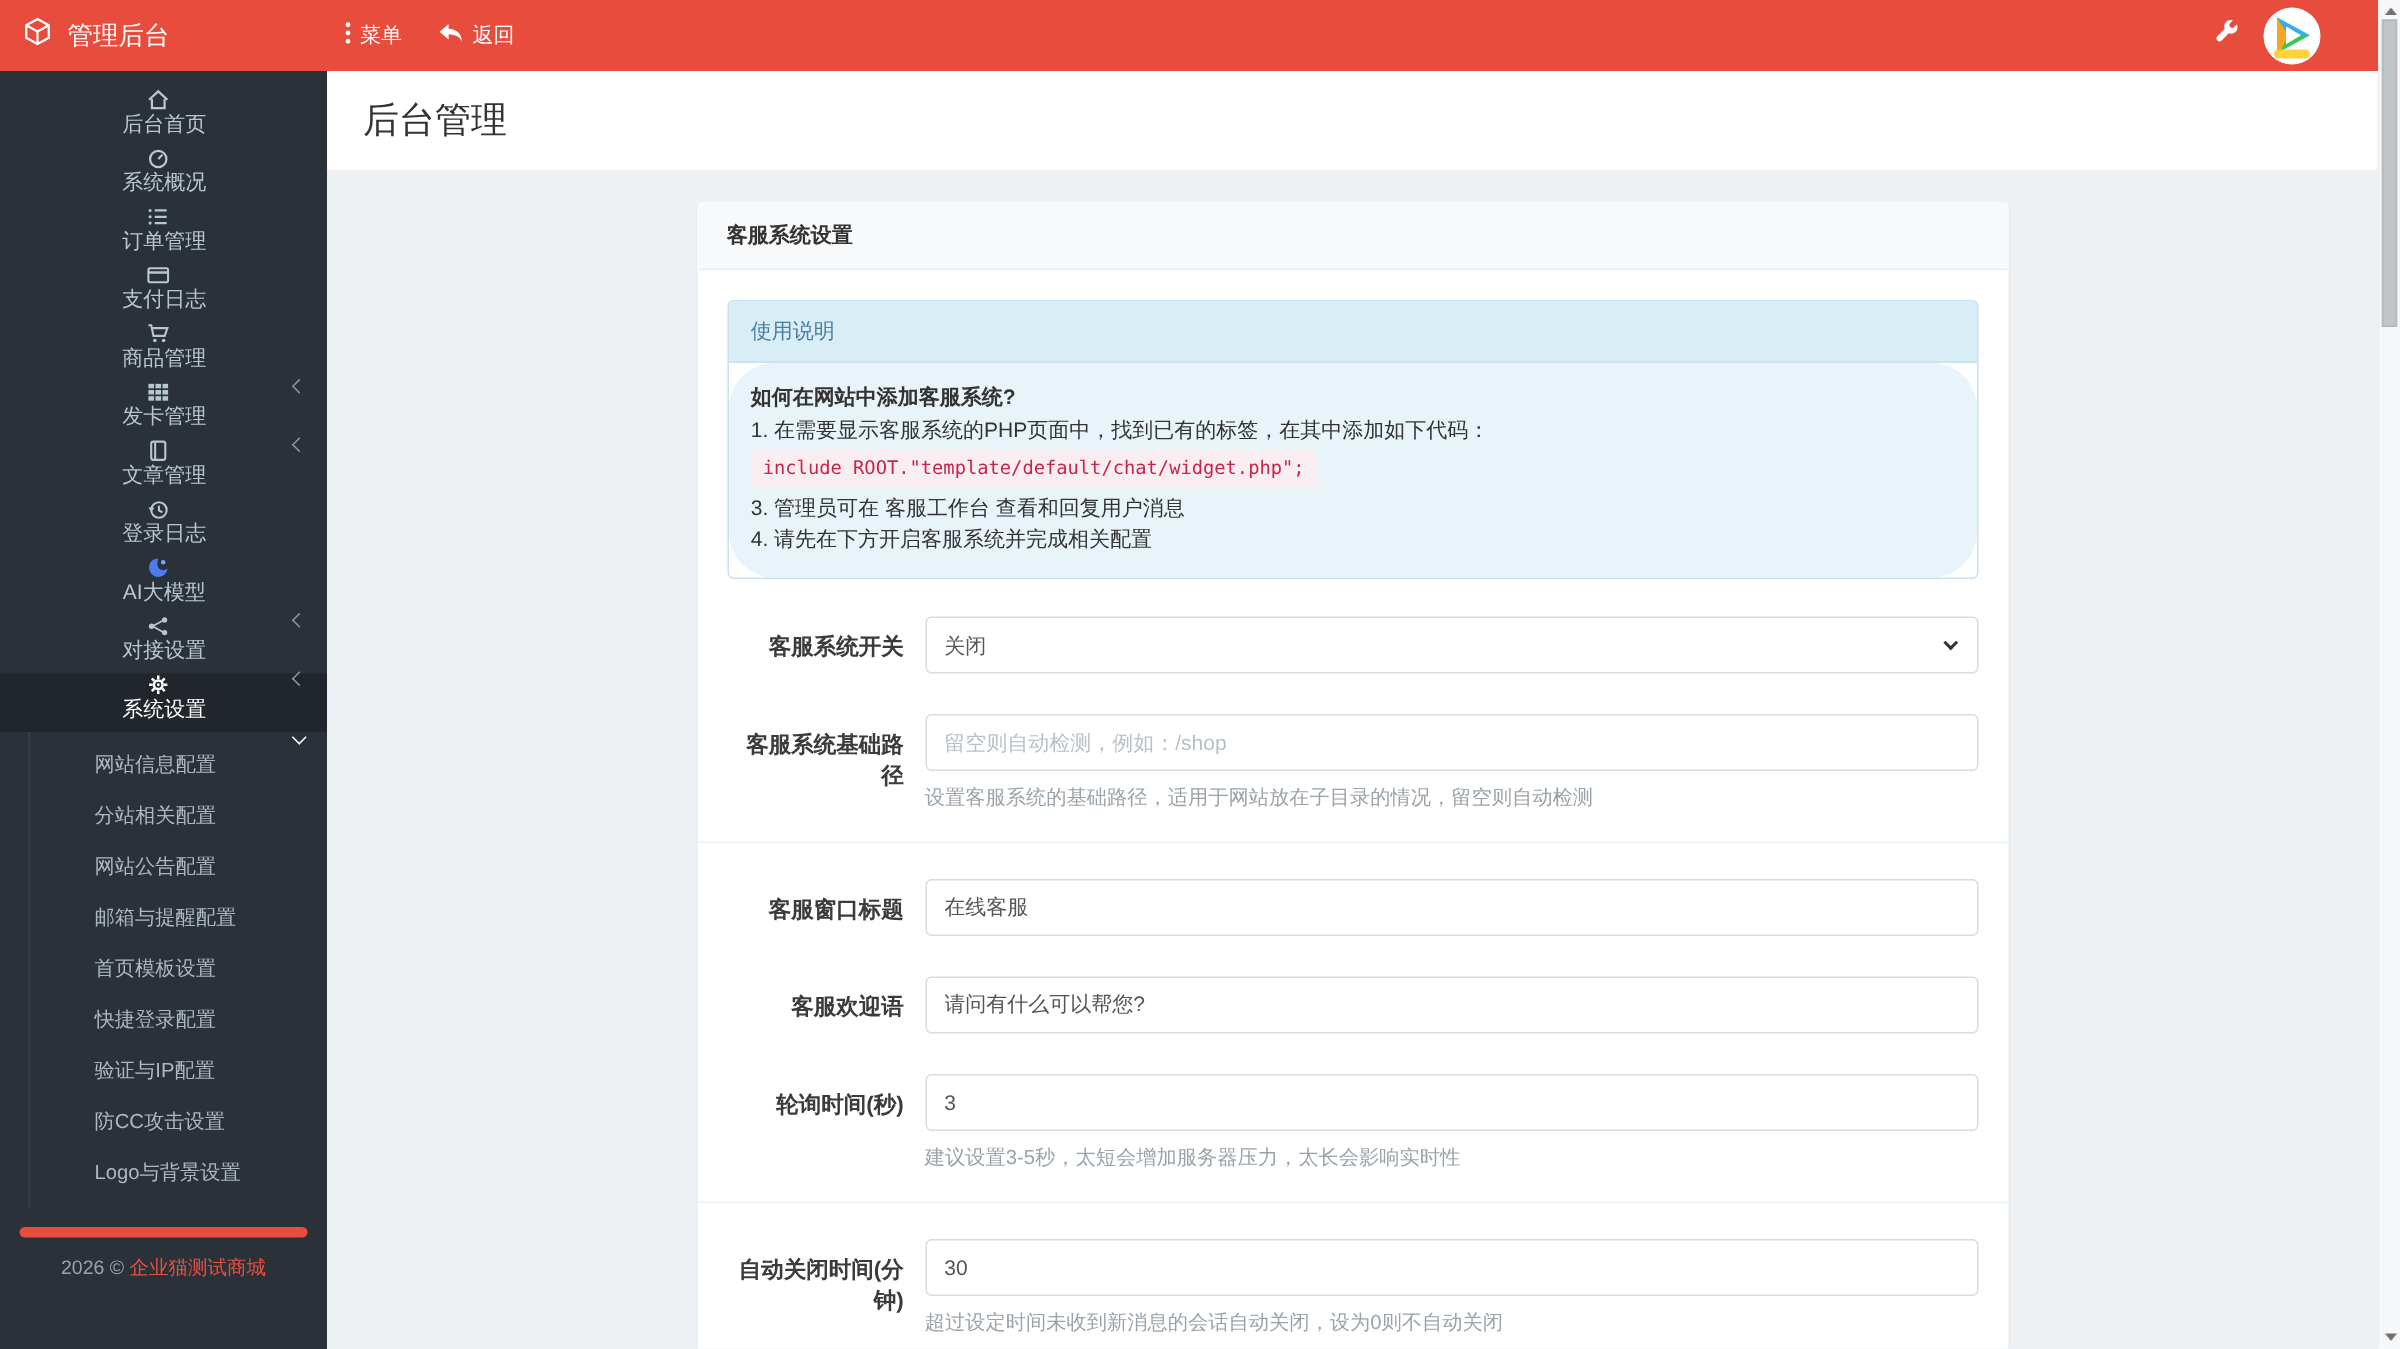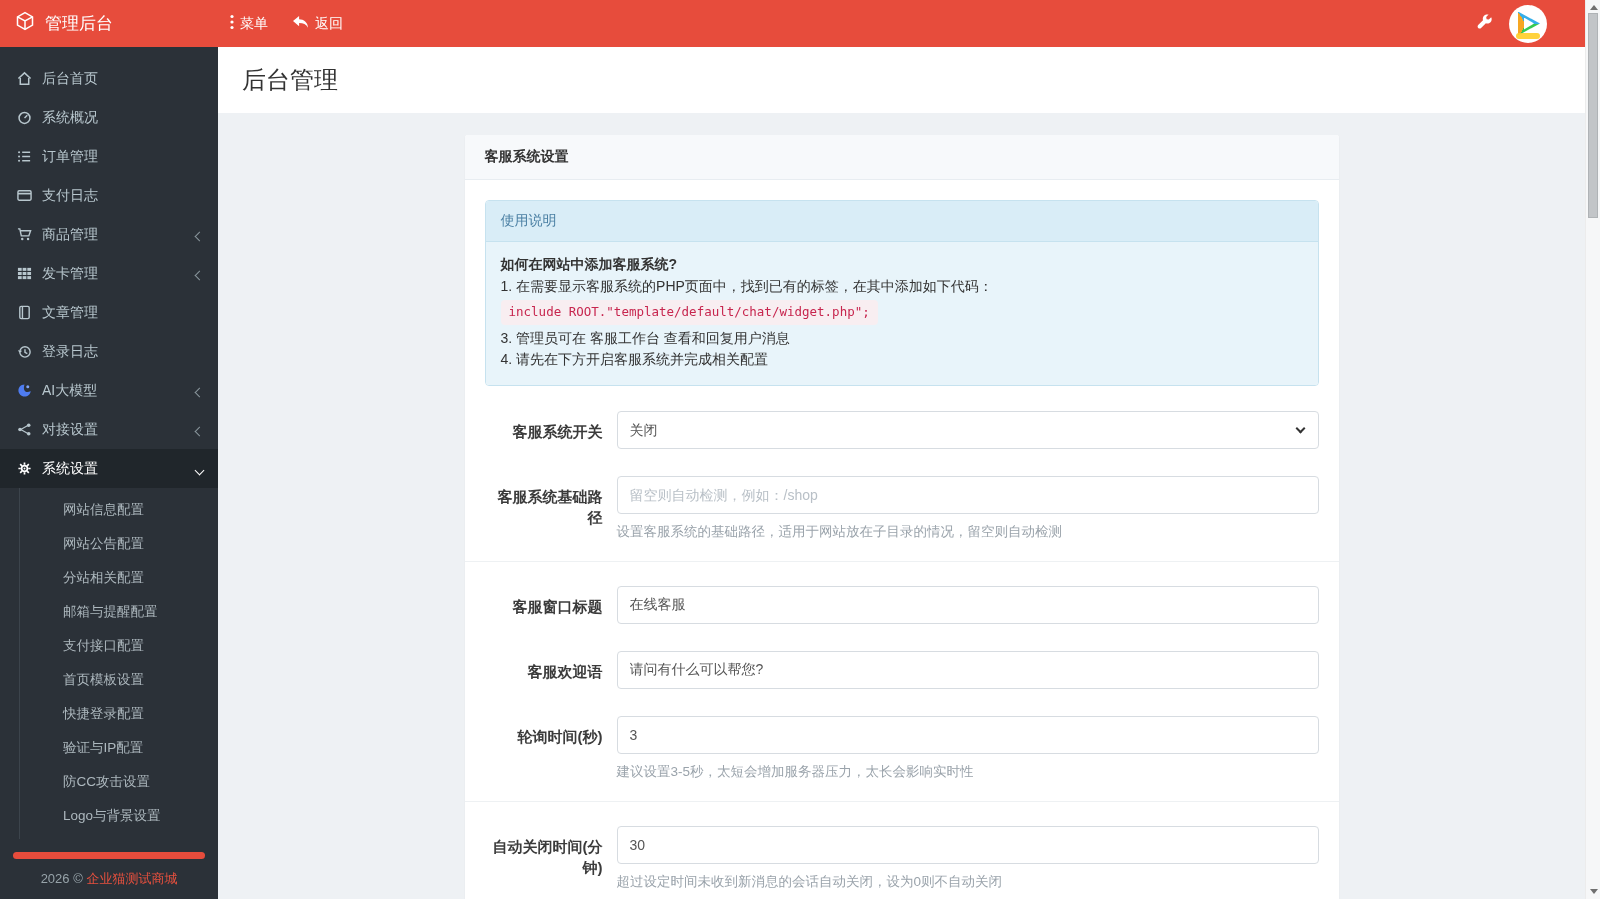--- a/index.html
+++ b/index.html
@@ -23,21 +23,21 @@
   .play-tri-inner { position:absolute; left:15px; top:13px; width:10px; height:12px;
     clip-path:polygon(0 0,0 100%,100% 50%); background:#fff; }
   .avatar-badge { position:absolute; bottom:4px; left:7px; right:7px; height:6px;
     background:rgba(255,205,40,.9); border-radius:3px; }
 
   
   .sidebar { position:fixed; top:47px; left:0; width:218px; height:852px;
     background:#2b3138; z-index:10; }
   .menu { padding-top:12px; }
   .menu-item { height:39px; display:flex; align-items:center;
-    padding:0 15px 0 16px; color:#b8c7ce; font-size:14px; cursor:pointer; }
+    padding:0 15px 0 16px; color:#b8c7ce; font-size:14px; cursor:pointer;flex-direction:column; }
   .menu-item .mi-icon { width:17px; margin-right:9px; display:flex;
     justify-content:center; align-items:center; }
   .menu-item .arrow { margin-left:auto; color:#8a969c; }
   .menu-item.active { background:#20262b; color:#fff; }
   .menu-item.active .arrow { color:#fff; }
   .submenu { position:relative; padding:5px 0 6px; }
   .submenu:before { content:""; position:absolute; left:19px; top:0; bottom:0;
     width:1px; background:#3c444c; }
   .sub-item { height:34px; line-height:34px; padding-left:63px; color:#adb8be;
     font-size:13.5px; cursor:pointer; white-space:nowrap; }
@@ -65,21 +65,21 @@
     padding:13px 20px; font-size:14px; font-weight:bold; color:#333;
     border-radius:3px 3px 0 0; }
   .card-body { padding:20px; }
 
   
   .notice { border:1px solid #c6e2ef; border-radius:4px; margin-bottom:25px;
     overflow:hidden; }
   .notice-head { background:#d9edf7; color:#4a7fa3; padding:11px 15px;
     font-size:14px; border-bottom:1px solid #c6e2ef; }
   .notice-body { background:#e8f4fa; padding:12px 15px 14px; font-size:14px;
-    color:#333; line-height:1.55; }
+    color:#333; line-height:1.55;border-radius:30px; }
   .notice-body .q { font-weight:bold; }
   .code { display:inline-block; margin:3px 0; padding:2px 8px 3px;
     background:#f8eef1; color:#c7254e; border-radius:4px; font-size:12.5px;
     font-family:"DejaVu Sans Mono","Liberation Mono",monospace; }
 
   
   .form-row { display:flex; margin-bottom:27px; }
   .form-row.tight { margin-bottom:0; }
   .form-row label { width:132px; flex-shrink:0; padding:10px 14px 0 0;
     text-align:right; font-size:15px; font-weight:bold; color:#3b3b3b;
@@ -292,24 +292,23 @@
           <circle cx="8" cy="8" r="3.1" fill="none" stroke="currentColor" stroke-width="1.8"></circle>
           <circle cx="8" cy="8" r="1" fill="currentColor"></circle>
         </svg>
         </span>
       <span>系统设置</span>
       <span class="arrow"><i class="chev chev-down"></i></span>
     </div>
 
     <div class="submenu">
       <div class="sub-item">网站信息配置</div>
+      <div class="sub-item">分站相关配置</div>
       <div class="sub-item">网站公告配置</div>
-      <div class="sub-item">分站相关配置</div>
       <div class="sub-item">邮箱与提醒配置</div>
-      <div class="sub-item">支付接口配置</div>
       <div class="sub-item">首页模板设置</div>
       <div class="sub-item">快捷登录配置</div>
       <div class="sub-item">验证与IP配置</div>
       <div class="sub-item">防CC攻击设置</div>
       <div class="sub-item">Logo与背景设置</div>
     </div>
 
     <div class="side-divider"></div>
     <div class="side-footer">
       <span>2026 ©</span>

